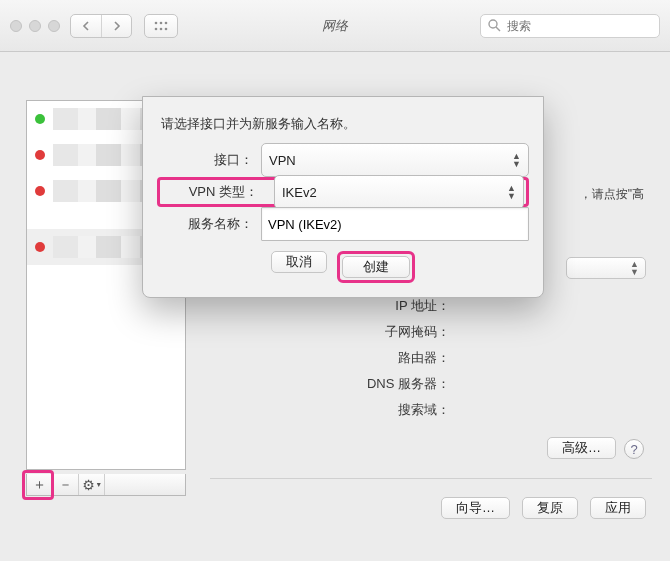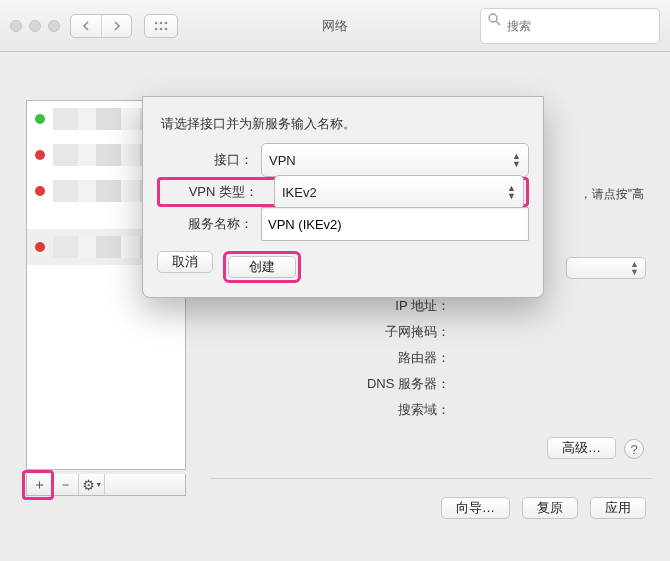--- a/index.html
+++ b/index.html
@@ -7,23 +7,23 @@
 
   
   .titlebar { height: 52px; background: linear-gradient(#f6f6f6, #e8e8e8); border-bottom: 1px solid #c9c9c9; display: flex; align-items: center; padding: 0 10px; }
   .traffic { display: flex; gap: 7px; margin-right: 10px; }
   .traffic span { width: 12px; height: 12px; border-radius: 50%; background: #d7d7d7; border: 1px solid #c3c3c3; }
   .toolbar-group { display: flex; gap: 6px; }
   .tool-seg { display: flex; border: 1px solid #c6c6c6; border-radius: 5px; background: linear-gradient(#ffffff,#f0f0f0); height: 24px; }
   .tool-btn { width: 30px; display: flex; align-items: center; justify-content: center; color: #8e8e8e; }
   .tool-btn + .tool-btn { border-left: 1px solid #d4d4d4; }
   .grid-btn { width: 34px; margin-left: 6px; border: 1px solid #c6c6c6; border-radius: 5px; height: 24px; display:flex; align-items:center; justify-content:center; background: linear-gradient(#ffffff,#f0f0f0); color:#8e8e8e; }
-  .title-text { position:absolute; left:0; right:0; text-align:center; font-size:13px; color:#5a5a5a; pointer-events:none; }
+  .title-text { position:absolute; left:0; right:0; text-align:center; font-size:13px; color:#5a5a5a; pointer-events:none;font-style:italic; }
   .search-wrap { margin-left:auto; position:relative; }
-  .search { height:36px; width:180px; border:1px solid #d0d0d0; border-radius:5px; background:#fff; padding:0 8px 0 26px; font-size:12px; color:#555; }
+  .search { height:24px; width:180px; border:1px solid #d0d0d0; border-radius:5px; background:#fff; padding:0 8px 0 26px; font-size:12px; color:#555; }
   .search-wrap .sicon { position:absolute; left:7px; top:4px; color:#a0a0a0; }
 
   
   .main { position:relative; height: calc(100% - 52px); }
   .sidebar { position:absolute; left:26px; top:48px; width:160px; height:370px; background:#fff; border:1px solid #b8b8b8; }
   .side-item { display:flex; align-items:center; height:36px; gap:8px; padding:0 8px; }
   .dot { width:10px; height:10px; border-radius:50%; }
   .dot.green { background:#3bc13b; }
   .dot.red { background:#e03b3b; }
   .pix { flex:1; height:22px; background:
@@ -53,21 +53,21 @@
 
   
   .sheet { position:absolute; left:142px; top:44px; width:402px; background:#f1f1f1; border:1px solid #b5b5b5; border-radius:0 0 8px 8px; box-shadow:0 14px 34px rgba(0,0,0,0.28); padding:18px 14px 14px 14px; }
   .sheet .prompt { font-size:13px; color:#333; margin:0 4px 12px 4px; }
   .form-row { display:flex; align-items:center; height:30px; margin-bottom:2px; }
   .form-label { width:96px; text-align:right; margin-right:8px; font-size:13px; color:#333; }
   .form-control { flex:1; }
   .form-select { height:34px; width:100%; border:1px solid #bcbcbc; border-radius:5px; background:linear-gradient(#ffffff,#f2f2f2); display:flex; align-items:center; justify-content:space-between; padding:0 7px; font-size:13px; }
   .form-select .arrows { color:#555; font-size:9px; line-height:8px; }
   .form-input { height:22px; width:100%; border:1px solid #bcbcbc; border-radius:1px; background:#fff; padding:16px 6px; font-size:13px; box-shadow: inset 0 1px 2px rgba(0,0,0,0.08); }
-  .sheet-btns { display:flex; justify-content:flex-start; gap:10px; margin-top:12px; }
+  .sheet-btns { display:flex; justify-content:center; gap:10px; margin-top:12px; }
 
   .hl-row { border:3px solid #e73289; border-radius:4px; padding:1px 2px;gap:8px; }
   .hl-btn { border:3px solid #e73289; border-radius:6px; padding:2px; }
 
   svg { display:block; }
 </style>
 </head>
 <body>
 
 <div class="titlebar">

